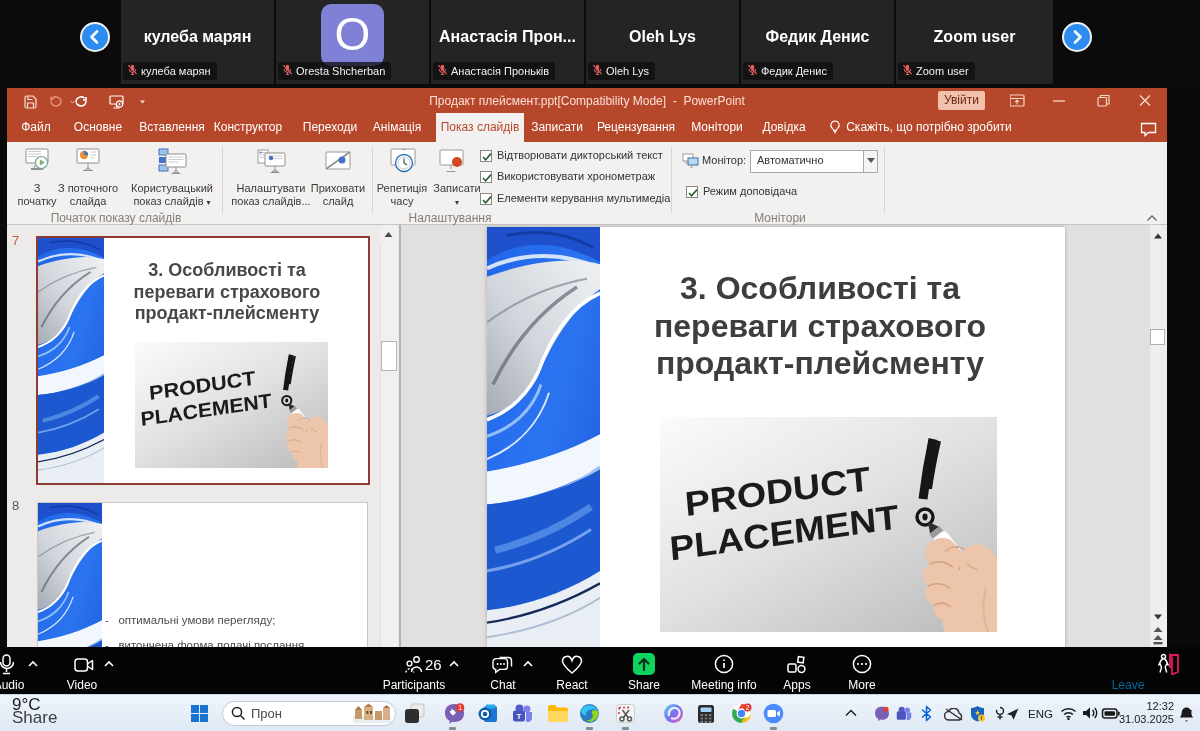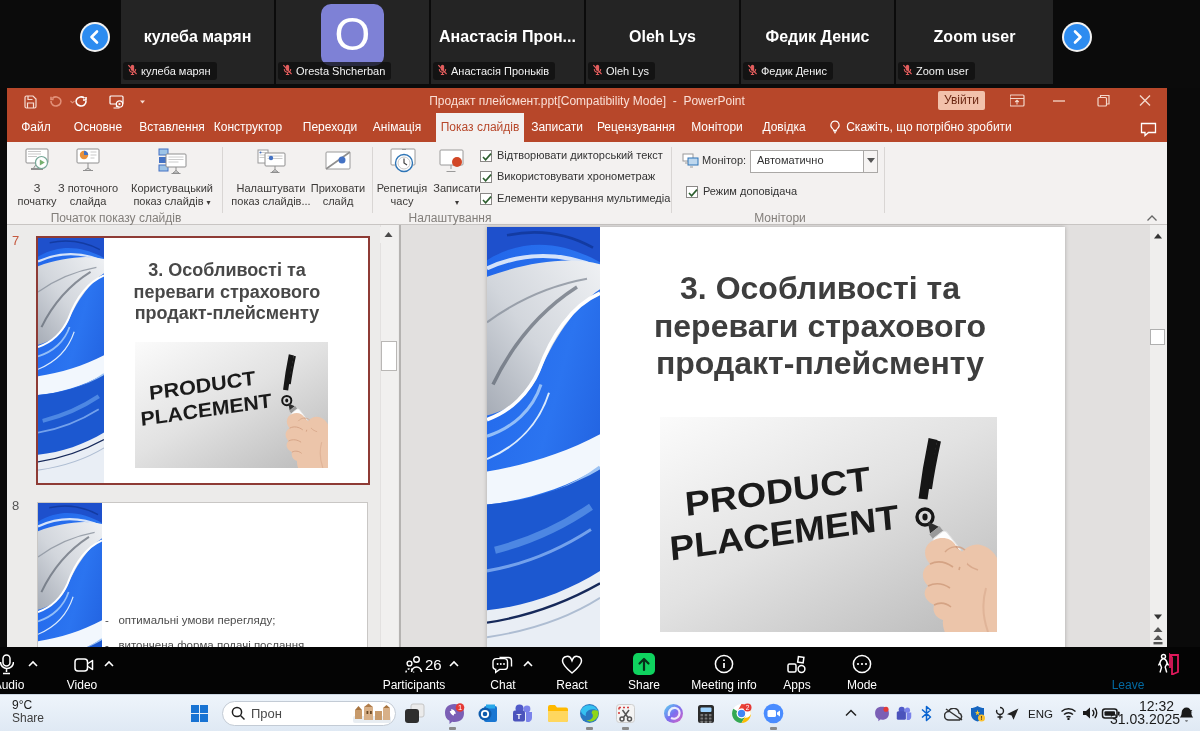--- a/index.html
+++ b/index.html
@@ -482,34 +482,34 @@
       <circle cx="15.5" cy="15" r="3.4"></circle>
     </g>
   </svg>
 <div class="zl" style="left:797px">Apps</div>
 <svg class="abs" style="left:852px;top:654px" width="20" height="20" viewBox="0 0 20 20">
     <circle cx="10" cy="10" r="8.6" fill="none" stroke="#fff" stroke-width="1.5"></circle>
     <circle cx="6" cy="10" r="1.1" fill="#fff"></circle>
     <circle cx="10" cy="10" r="1.1" fill="#fff"></circle>
     <circle cx="14" cy="10" r="1.1" fill="#fff"></circle>
   </svg>
-<div class="zl" style="left:862px">Mode</div>
+<div class="zl" style="left:862px">More</div>
 <svg class="abs" style="left:1157px;top:653px" width="24" height="22" viewBox="0 0 24 22">
     <g fill="none">
       <path d="M13 2 h8 v17 l-6 2.5 V4.5 L13 2 v13" stroke="#e0195c" stroke-width="1.8"></path>
       <g stroke="#fff" stroke-width="1.4">
         <circle cx="6.5" cy="3.5" r="2"></circle>
         <path d="M6.5 5.5 C4 6.5 3 8 3 10.5 l1.5 4 -1.5 5 M6.5 5.5 C9 6.5 10 8 10 10.5 l-1.8 3.5 1.5 5.5 M3.2 9 L1.5 12.5 M9.8 9 l1.7 3.5"></path>
       </g>
     </g>
   </svg>
 <div class="zl" style="left:1128px;color:#0369a1">Leave</div>
 
 <div class="abs" style="left:0;top:694px;width:1200px;height:37px;background:linear-gradient(#eef4fb,#dfe9f4);border-top:1px solid #cbd6e2"></div>
-<div class="abs" style="left:12px;top:699px;font-size:12px;color:#1a1a1a;line-height:12.5px">9°C<br><span style="color:#3d3d3d">Share</span></div>
+<div class="abs" style="left:12px;top:699px;font-size:17px;color:#1a1a1a;line-height:12.5px">9°C<br><span style="color:#3d3d3d">Share</span></div>
 
 <div class="abs" style="left:191px;top:705px;width:17px;height:17px"><svg width="17" height="17">
       <rect x="0" y="0" width="8" height="8" fill="#1873d3"></rect>
       <rect x="9" y="0" width="8" height="8" fill="#1873d3"></rect>
       <rect x="0" y="9" width="8" height="8" fill="#1873d3"></rect>
       <rect x="9" y="9" width="8" height="8" fill="#1873d3"></rect>
     </svg></div>
 
 <div class="abs" style="left:222px;top:701px;width:174px;height:25px;background:#fff;border:1px solid #c3cbd5;border-radius:13px"></div>
 <svg class="abs" style="left:231px;top:706px" width="15" height="15" viewBox="0 0 15 15">
@@ -659,18 +659,18 @@
   </svg>
 <svg class="abs" style="left:1082px;top:706px" width="16" height="14" viewBox="0 0 16 14">
     <path d="M1 5 h3 l4 -3.5 v11 L4 9 H1 z" fill="#1a1a1a"></path>
     <path d="M10.5 4 a4.5 4.5 0 0 1 0 6 M12.8 2 a7.5 7.5 0 0 1 0 10" fill="none" stroke="#1a1a1a" stroke-width="1.4"></path>
   </svg>
 <svg class="abs" style="left:1100px;top:707px" width="20" height="13" viewBox="0 0 20 13">
     <rect x="2.5" y="2" width="14.5" height="9" rx="2.5" fill="none" stroke="#1a1a1a" stroke-width="1.5"></rect>
     <rect x="17.8" y="4.5" width="1.8" height="4" rx=".8" fill="#1a1a1a"></rect>
     <rect x="4.5" y="4.2" width="10.5" height="4.6" rx="1" fill="#1a1a1a"></rect>
   </svg>
-<div class="abs" style="left:1110px;top:700px;width:64px;text-align:right;font-size:14px;color:#1a1a1a;line-height:12.5px">12:32<br>31.03.2025</div>
+<div class="abs" style="left:1110px;top:700px;width:64px;text-align:right;font-size:11px;color:#1a1a1a;line-height:12.5px">12:32<br>31.03.2025</div>
 <svg class="abs" style="left:1179px;top:706px" width="15" height="17" viewBox="0 0 15 17">
     <path d="M7.5 1.5 a4.8 4.8 0 0 1 4.8 4.8 c0 3 1.2 4.4 1.9 5.1 H.8 c.7 -.7 1.9 -2.1 1.9 -5.1 A4.8 4.8 0 0 1 7.5 1.5 Z" fill="#1a1a1a"></path>
     <path d="M6 14.5 a1.6 1.6 0 0 0 3 0 z" fill="#1a1a1a"></path>
     <text x="10.5" y="6.5" font-size="6" fill="#1a1a1a" font-family="Liberation Sans">z</text>
   </svg>
 
 </body></html>

